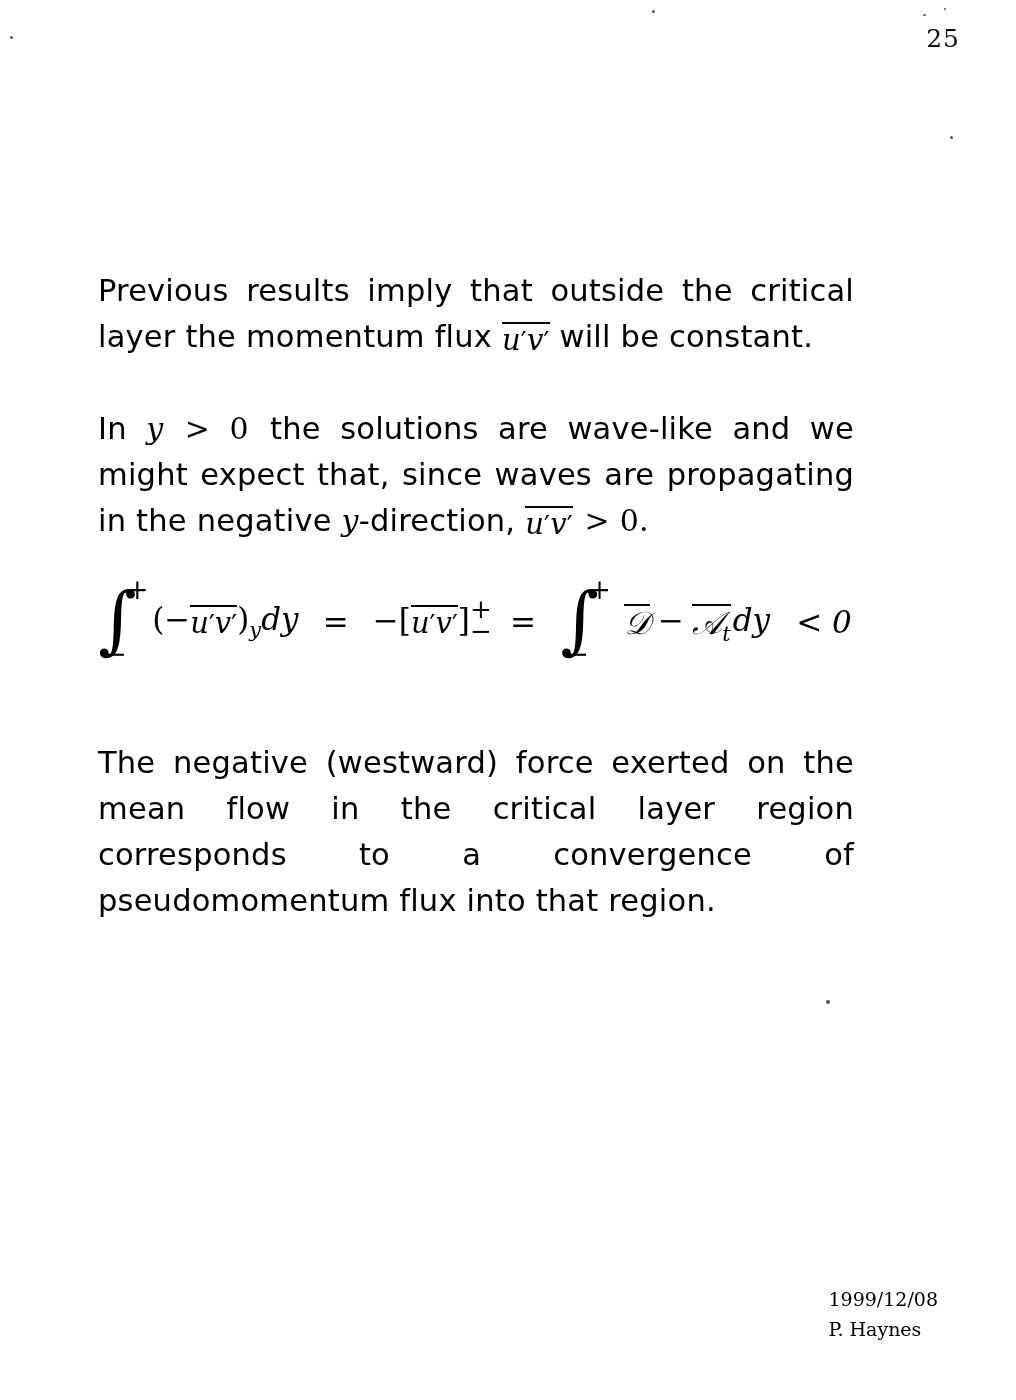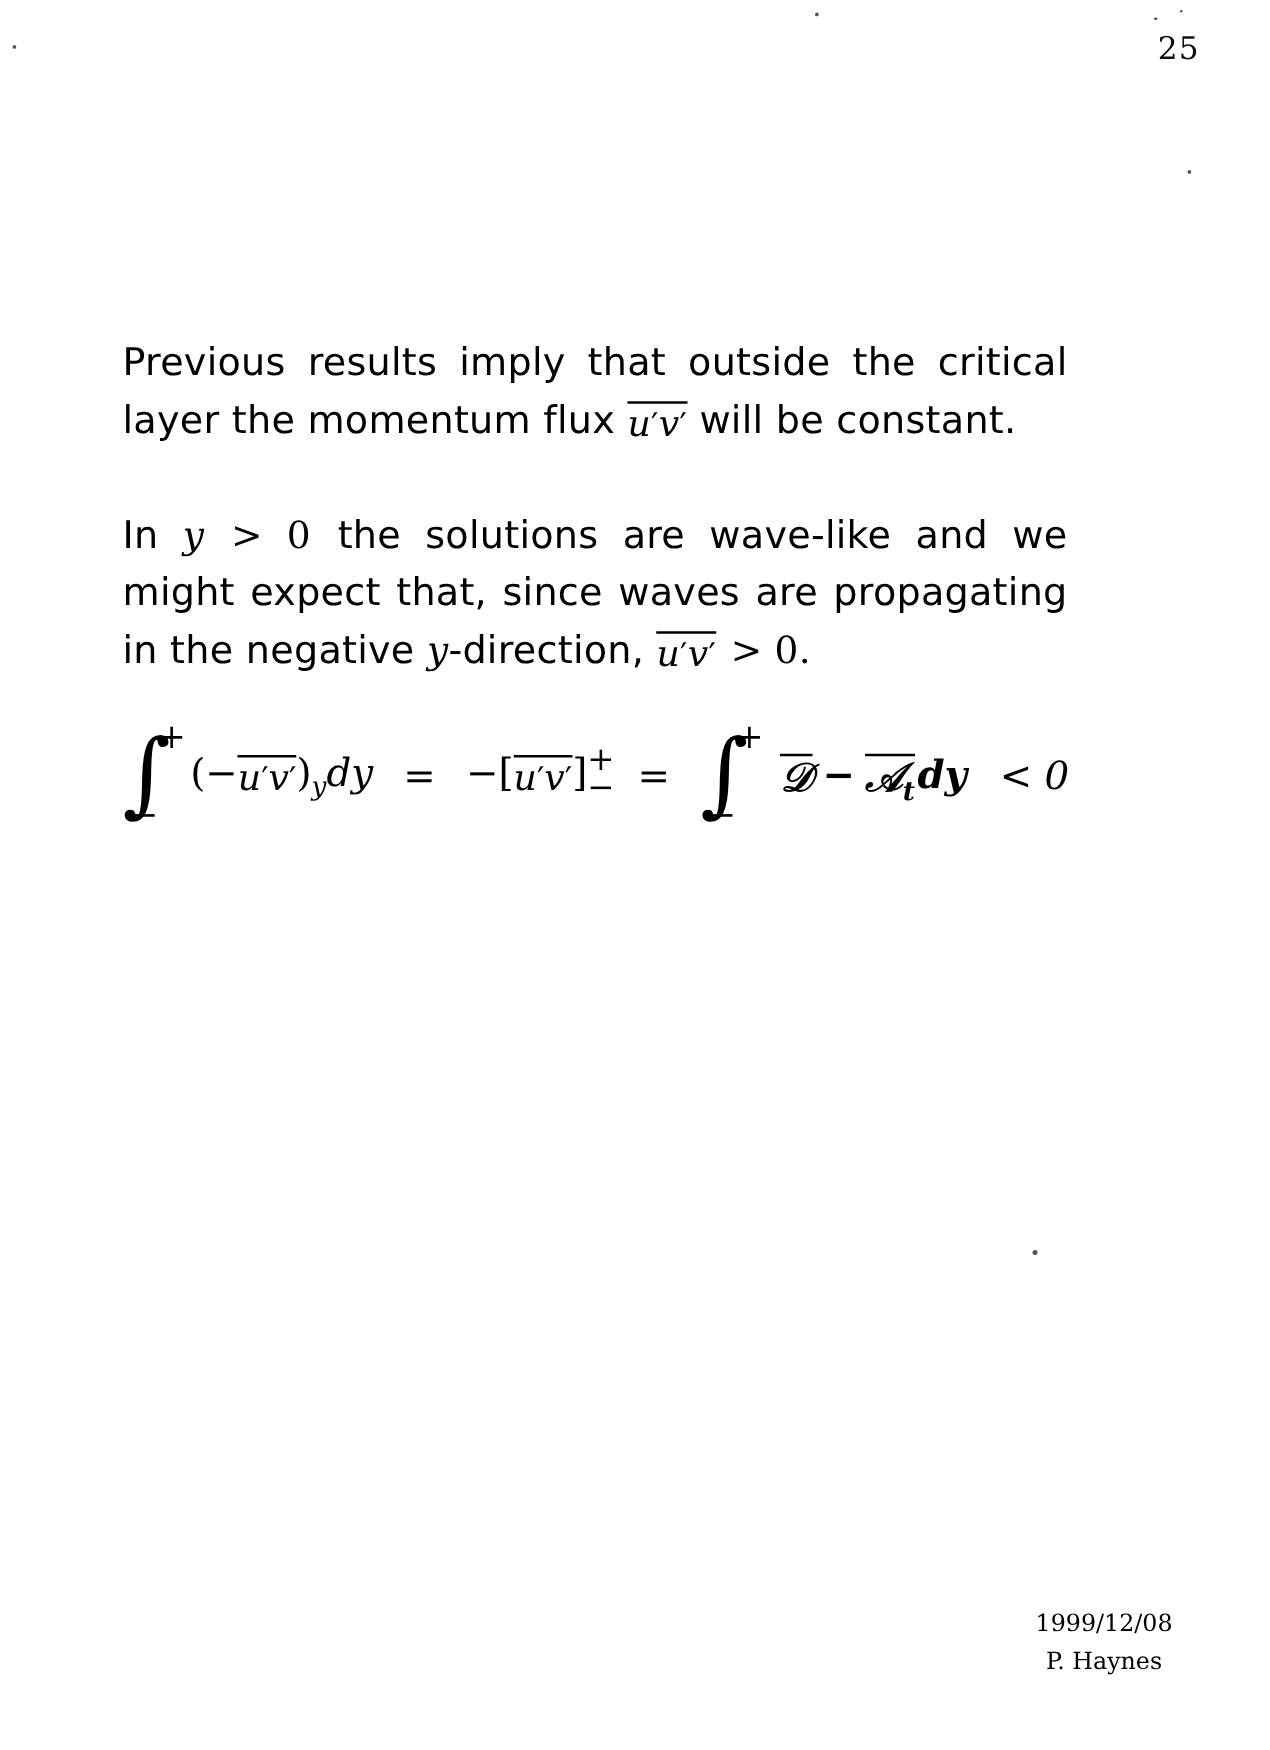--- a/index.html
+++ b/index.html
@@ -196,21 +196,21 @@
     font-family: "DejaVu Serif", serif;
     font-style: italic;
     font-size: 32px;
   }
 
   
   .footer {
     position: absolute;
     right: 78px;
     bottom: 40px;
-    text-align: center;
+    text-align: left;
     font-family: "DejaVu Serif", serif;
     font-size: 19px;
     line-height: 30px;
   }
 </style>
 </head>
 <body>
 
 <div class="page">
 
@@ -247,26 +247,27 @@
       <span class="eqpart up" style="padding:0 14px;"><span>=</span></span>
       <span class="eqpart">
         <span class="up">−[</span><span class="ovl">u<span class="pr">′</span>v<span class="pr">′</span></span><span class="up">]</span><span class="sup-pm"><span class="p">+</span><span class="m">−</span></span>
       </span>
       <span class="eqpart up" style="padding:0 14px;"><span>=</span></span>
       <span class="intg">
         <span class="sym">∫</span>
         <span class="lim-top">+</span>
         <span class="lim-bot">−</span>
       </span>
-      <span class="eqpart" style="padding-left:10px;font-weight:bold;">
+      <span class="eqpart" style="padding-left:10px;">
         <span class="ovl cal"><span>𝒟</span></span><span class="up" style="padding:0 8px;">−</span><span class="ovl cal"><span>𝒜</span><span class="sub">t</span></span><span style="padding-left:2px;">dy</span>
       </span>
       <span class="eqpart up" style="padding-left:16px;"><span>&lt; 0</span></span>
     </div>
 
+    <p class="para last">The negative (westward) force exerted on the mean flow in the critical layer region corresponds to a convergence of pseudomomentum flux into that region.</p>
 
   </div>
 
   <div class="footer">
     <div>1999/12/08</div>
     <div>P. Haynes</div>
   </div>
 
 </div>
 

